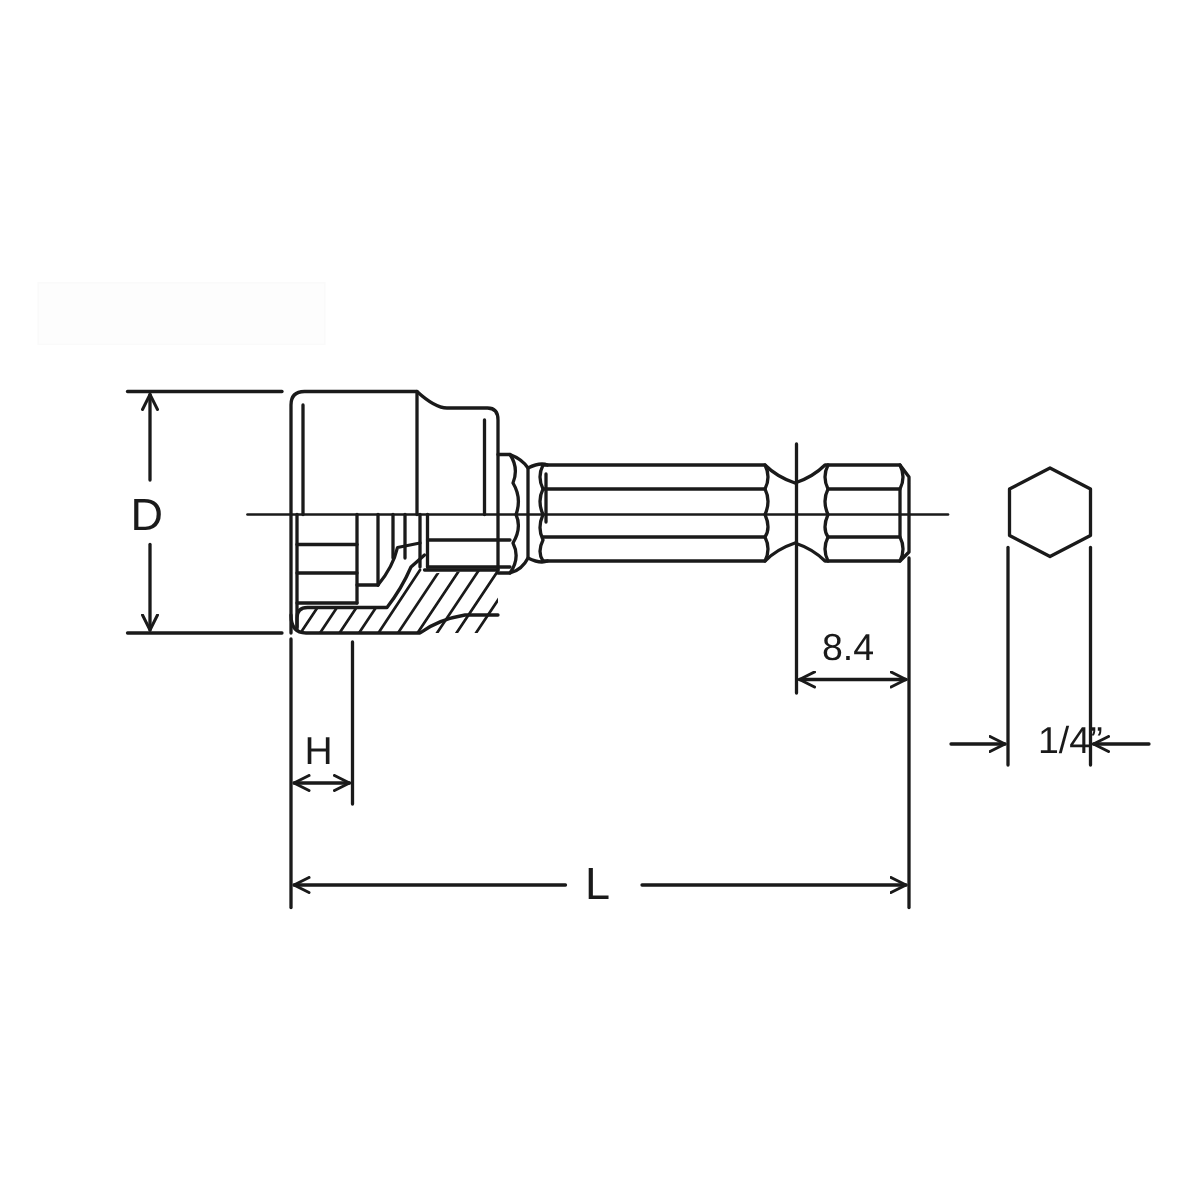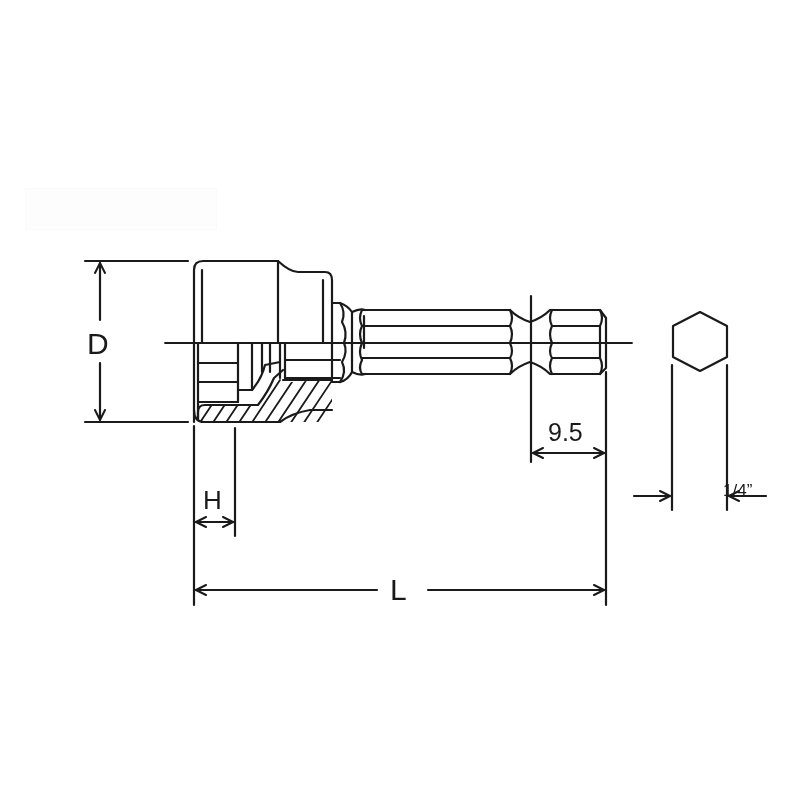--- a/index.html
+++ b/index.html
@@ -123,15 +123,15 @@
       <line x1="672" y1="365" x2="672" y2="510"></line>
       <line x1="727" y1="365" x2="727" y2="510"></line>
       <line x1="634" y1="496" x2="670" y2="496" marker-end="url(#arr)"></line>
       <line x1="766" y1="496" x2="729" y2="496" marker-end="url(#arr)"></line>
     </g>
   </svg>
 
   <span class="lbl" style="left:87px; top:329px; font-size:30px;">D</span>
   <span class="lbl" style="left:203px; top:487px; font-size:26px;">H</span>
   <span class="lbl" style="left:390px; top:575px; font-size:30px;">L</span>
-  <span class="lbl" style="left:548px; top:420px; font-size:25px;">9.5</span>
-  <span class="lbl" style="left:696px; top:482px; font-size:17px;padding-left:27px;">1/4”</span>
+  <span class="lbl" style="left:548px; top:420px; font-size:25px;">8.4</span>
+  <span class="lbl" style="left:665px; top:482px; font-size:25px;padding-left:27px;">1/4”</span>
 </div>
 
 </body></html>

